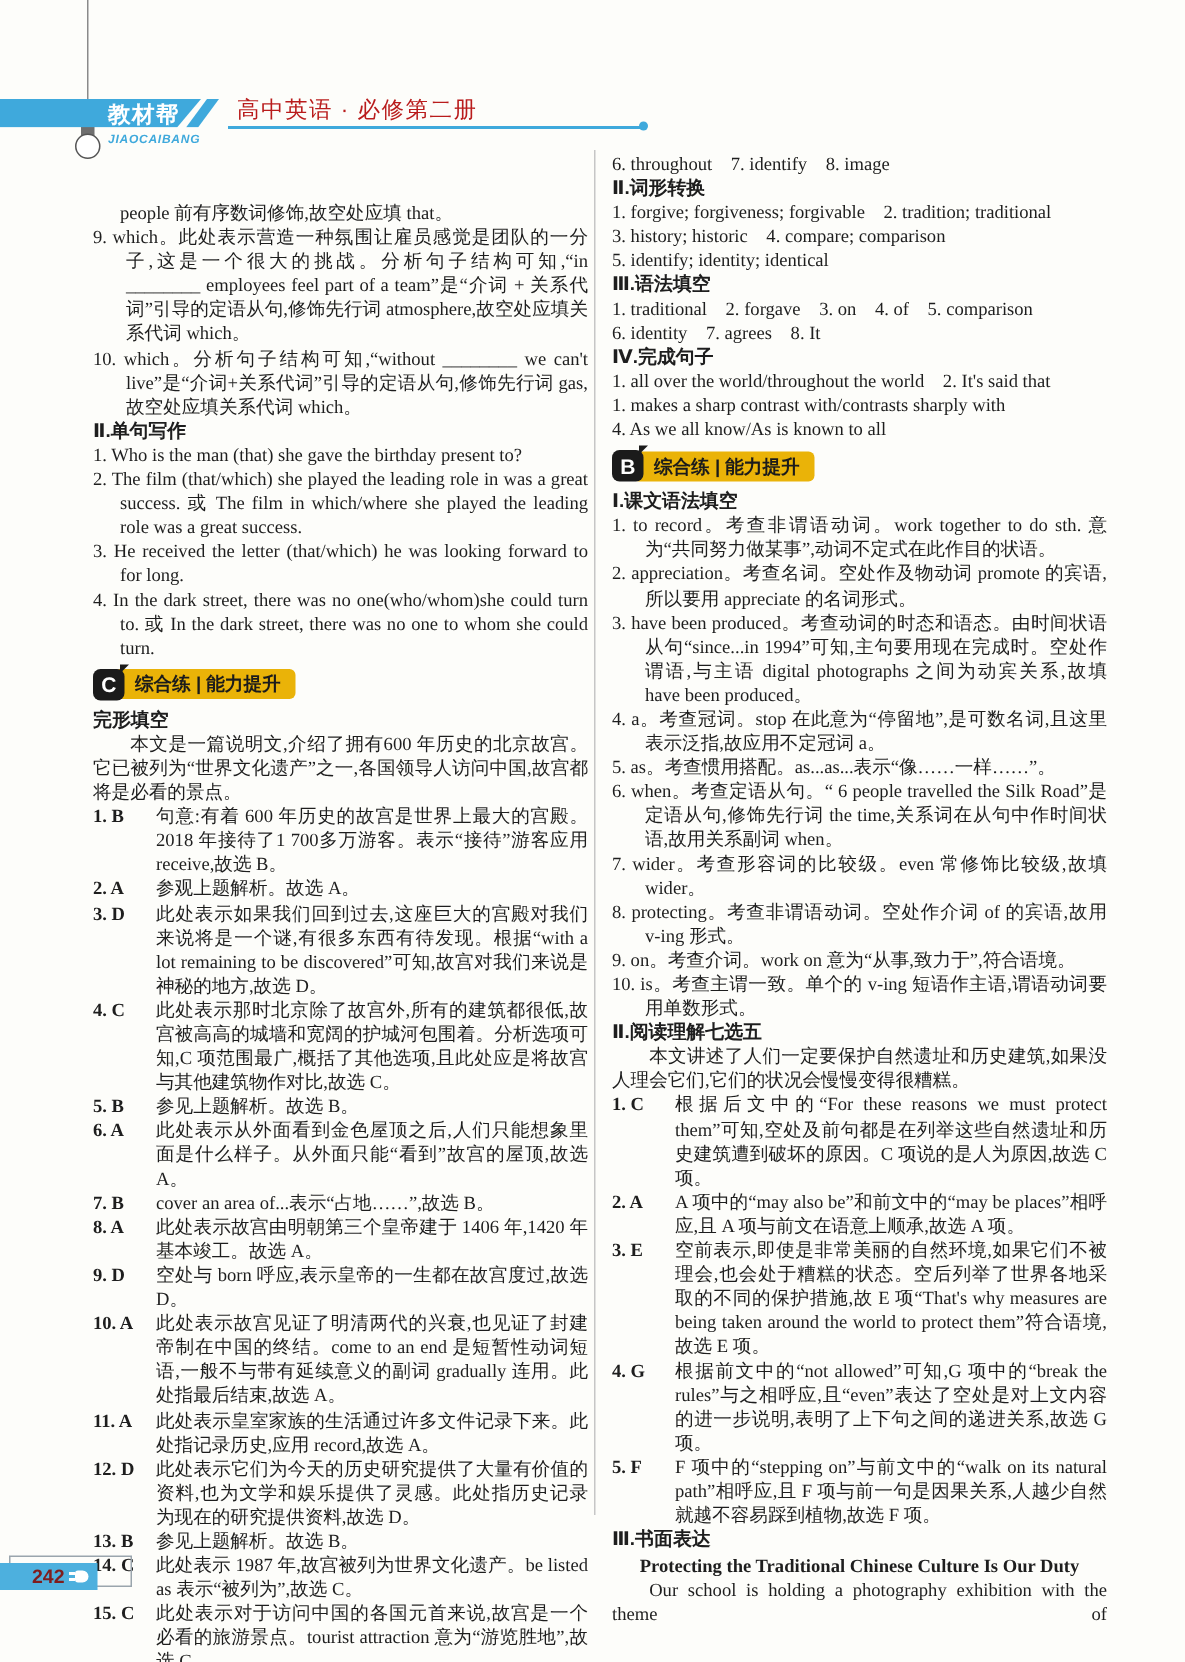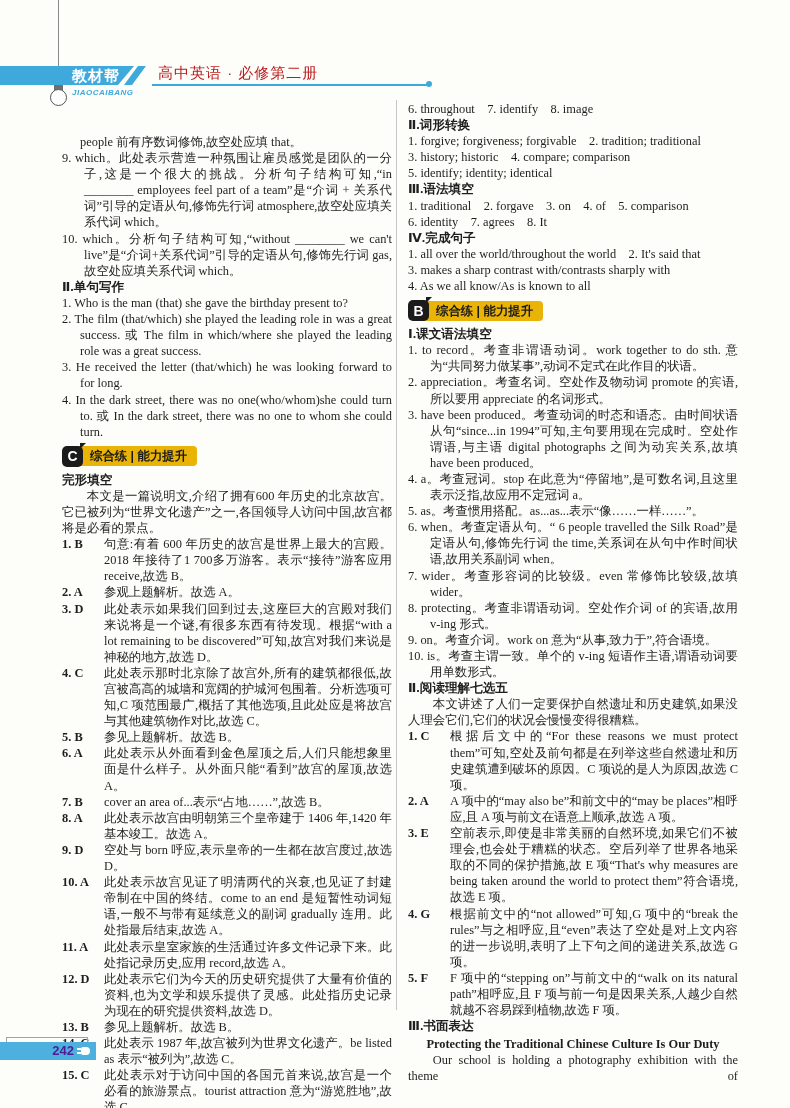--- a/index.html
+++ b/index.html
@@ -72,22 +72,22 @@
     font-family:"Liberation Sans","DejaVu Sans",sans-serif;
     font-weight:bold;font-size:12.4px;color:#1b1b1b;white-space:nowrap;
   }
   .section-h{font-weight:bold;font-size:13.8px;margin:4px 0 3px 0;}
   .essay-title{font-weight:bold;text-align:center;margin-top:2px;}
   .essay-line{text-indent:2em;text-align:justify;text-align-last:justify;}
   .kai{margin:0;}
   
   .pg-outline{position:absolute;left:6px;top:1037px;width:80px;height:19px;border:1px solid #9aa5ad;background:transparent;}
   .pg-blue{
-    position:absolute;left:0;top:1042px;width:96px;height:18px;background:#4db0de;
-    color:#4c1d95;font-family:"Liberation Sans","DejaVu Sans",sans-serif;
+    position:absolute;left:0;top:1042px;width:65px;height:18px;background:#4db0de;
+    color:#7f1d1d;font-family:"Liberation Sans","DejaVu Sans",sans-serif;
     font-weight:bold;font-size:13px;line-height:18px;text-align:right;padding-right:22px;box-sizing:border-box;
   }
   .plug{position:absolute;right:6px;top:5px;width:9px;height:8px;background:#fff;border-radius:2px 4px 4px 2px;}
   .plug::before,.plug::after{content:"";position:absolute;left:-4px;width:4px;height:2px;background:#fff;}
   .plug::before{top:1px;} .plug::after{bottom:1px;}
 </style>
 </head>
 <body>
 
 <div class="lamp-cord"></div>
@@ -233,21 +233,21 @@
     <div class="list">
 
     <p>1. traditional　2. forgave　3. on　4. of　5. comparison</p>
         <p>6. identity　7. agrees　8. It</p>
       </div>
 
     <p class="h-cn">Ⅳ.完成句子</p>
     <div class="list">
 
     <p class="hang18">1. all over the world/throughout the world　2. It's said that</p>
-        <p class="hang18">3. makes a sharp contrast with/contrasts sharply with</p>
+        <p class="hang18">1. makes a sharp contrast with/contrasts sharply with</p>
         <p class="hang18">4. As we all know/As is known to all</p>
       </div>
 
     <div class="badge">
       <span class="badge-sq">B</span>
       <span class="badge-label">综合练 | 能力提升</span>
     </div>
 
     <p class="h-cn">Ⅰ.课文语法填空</p>
     <div class="list">

